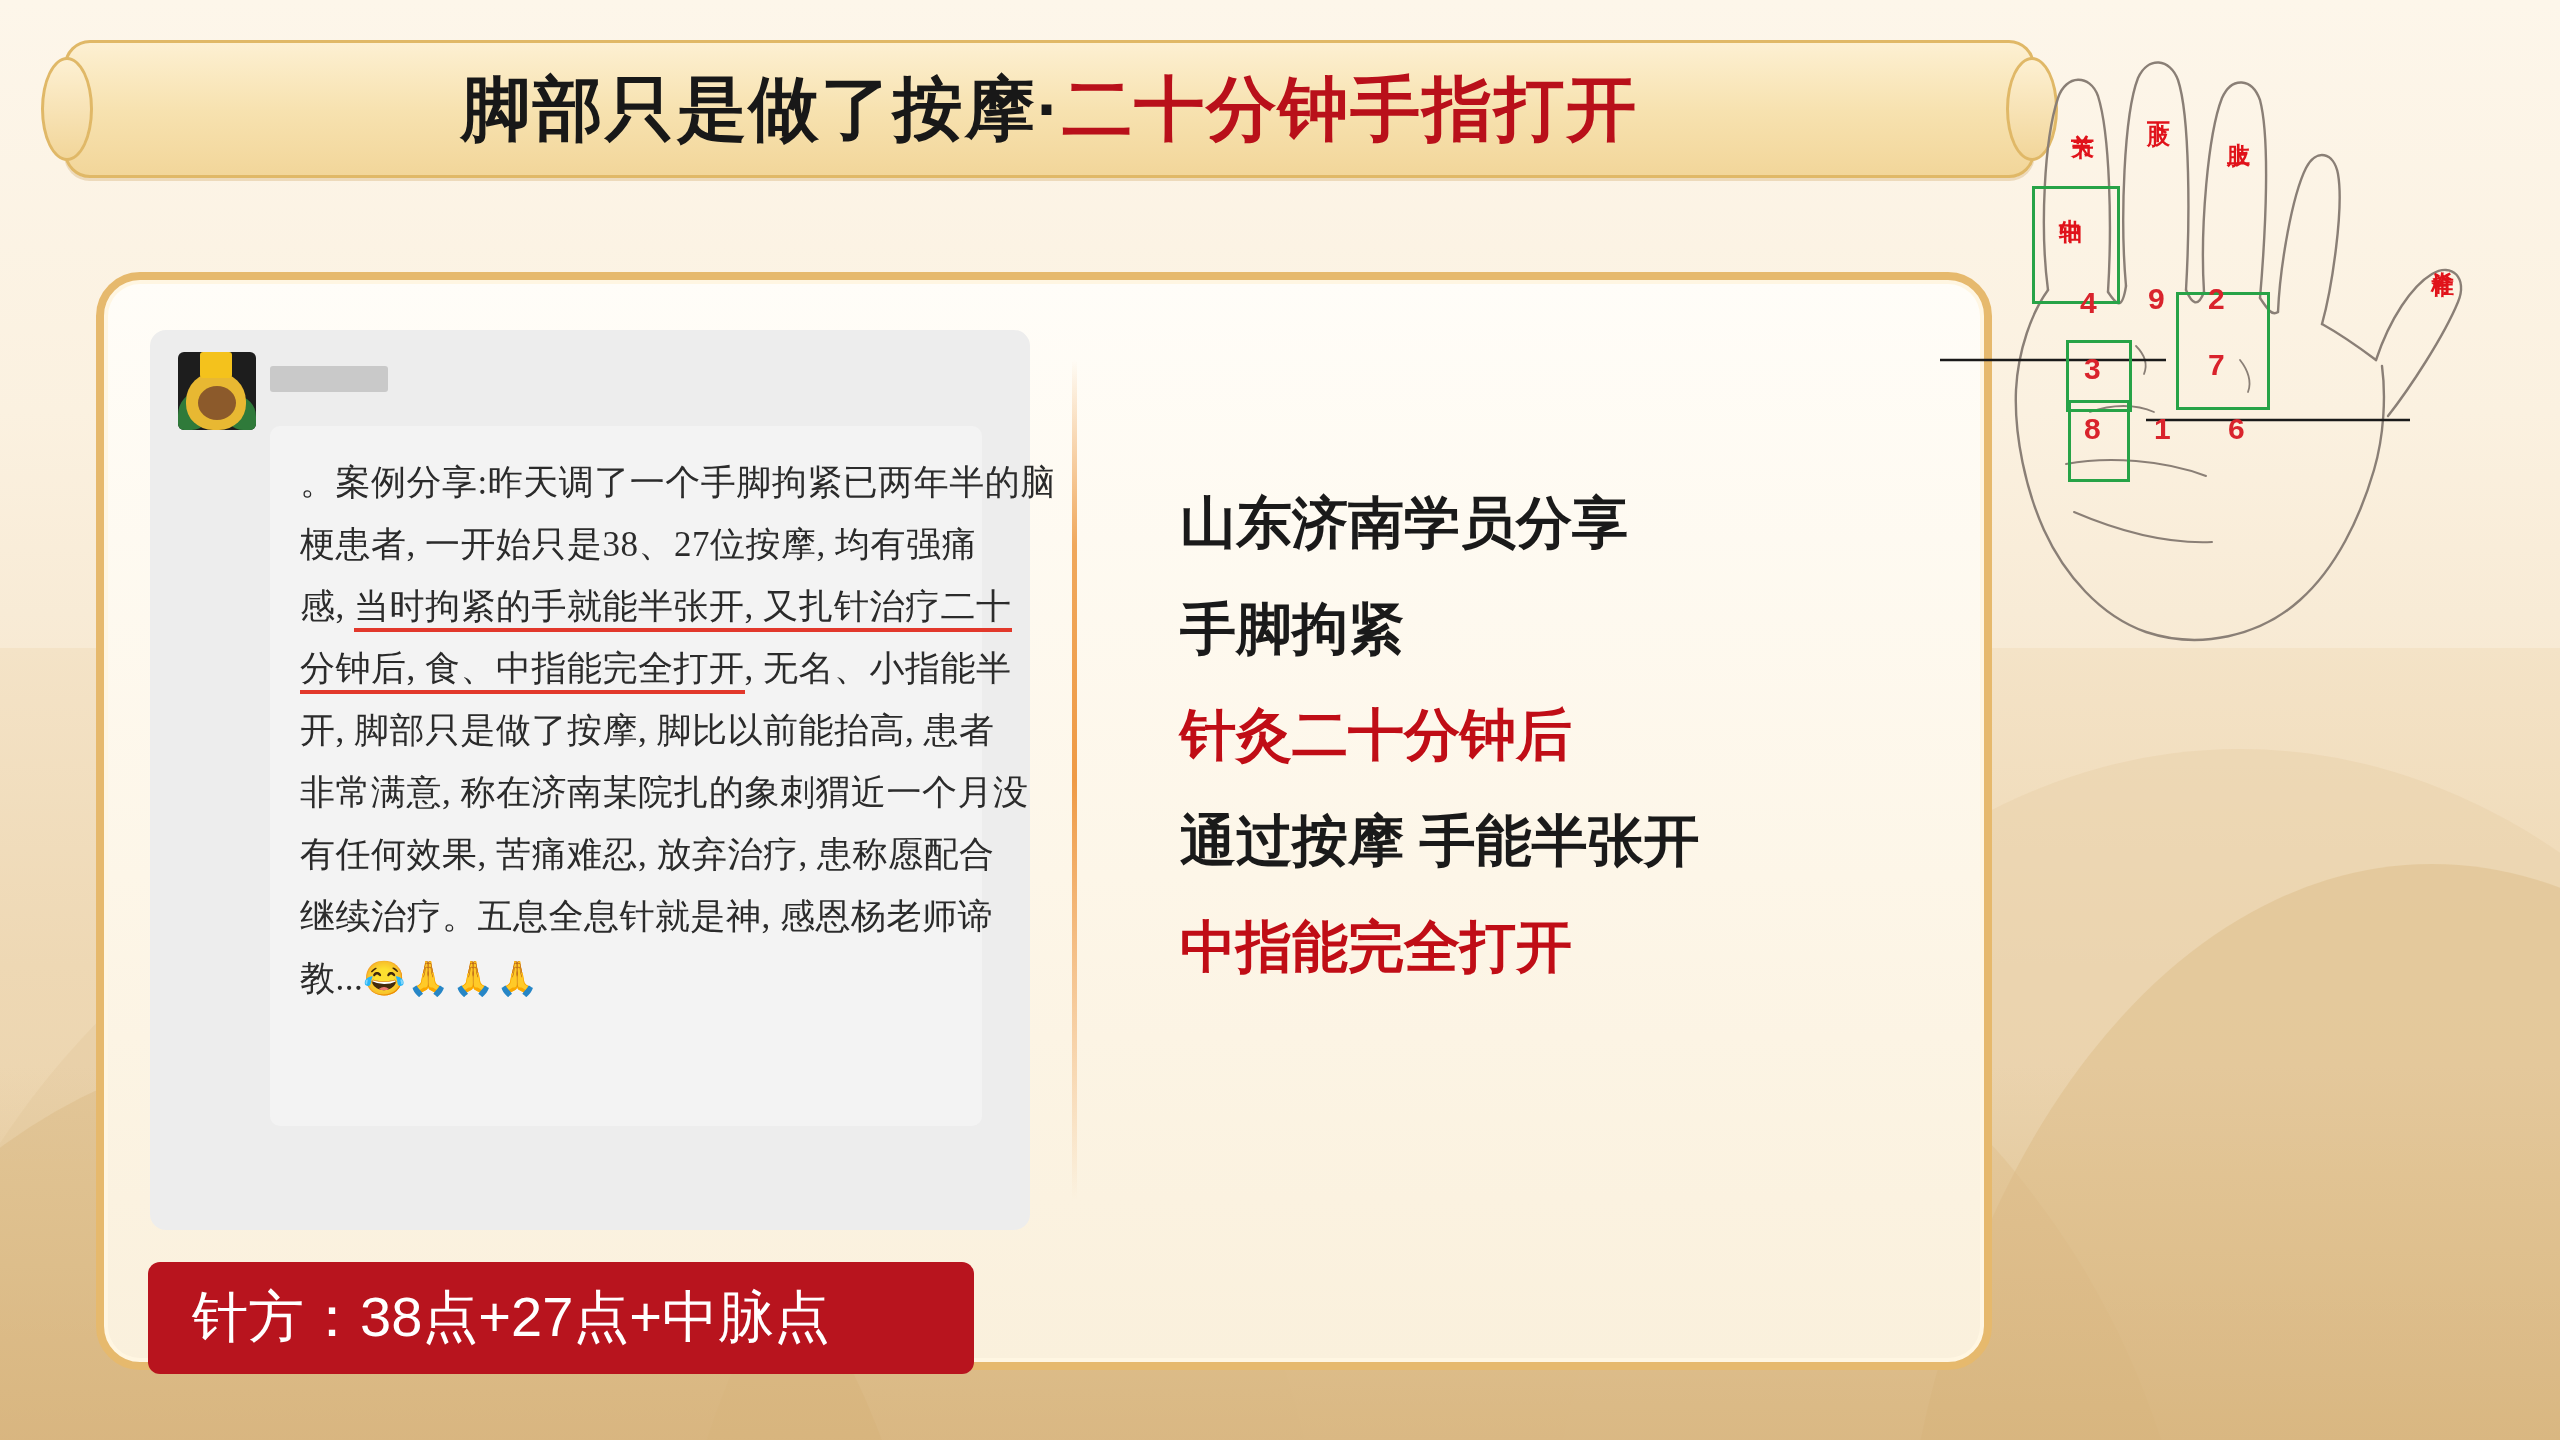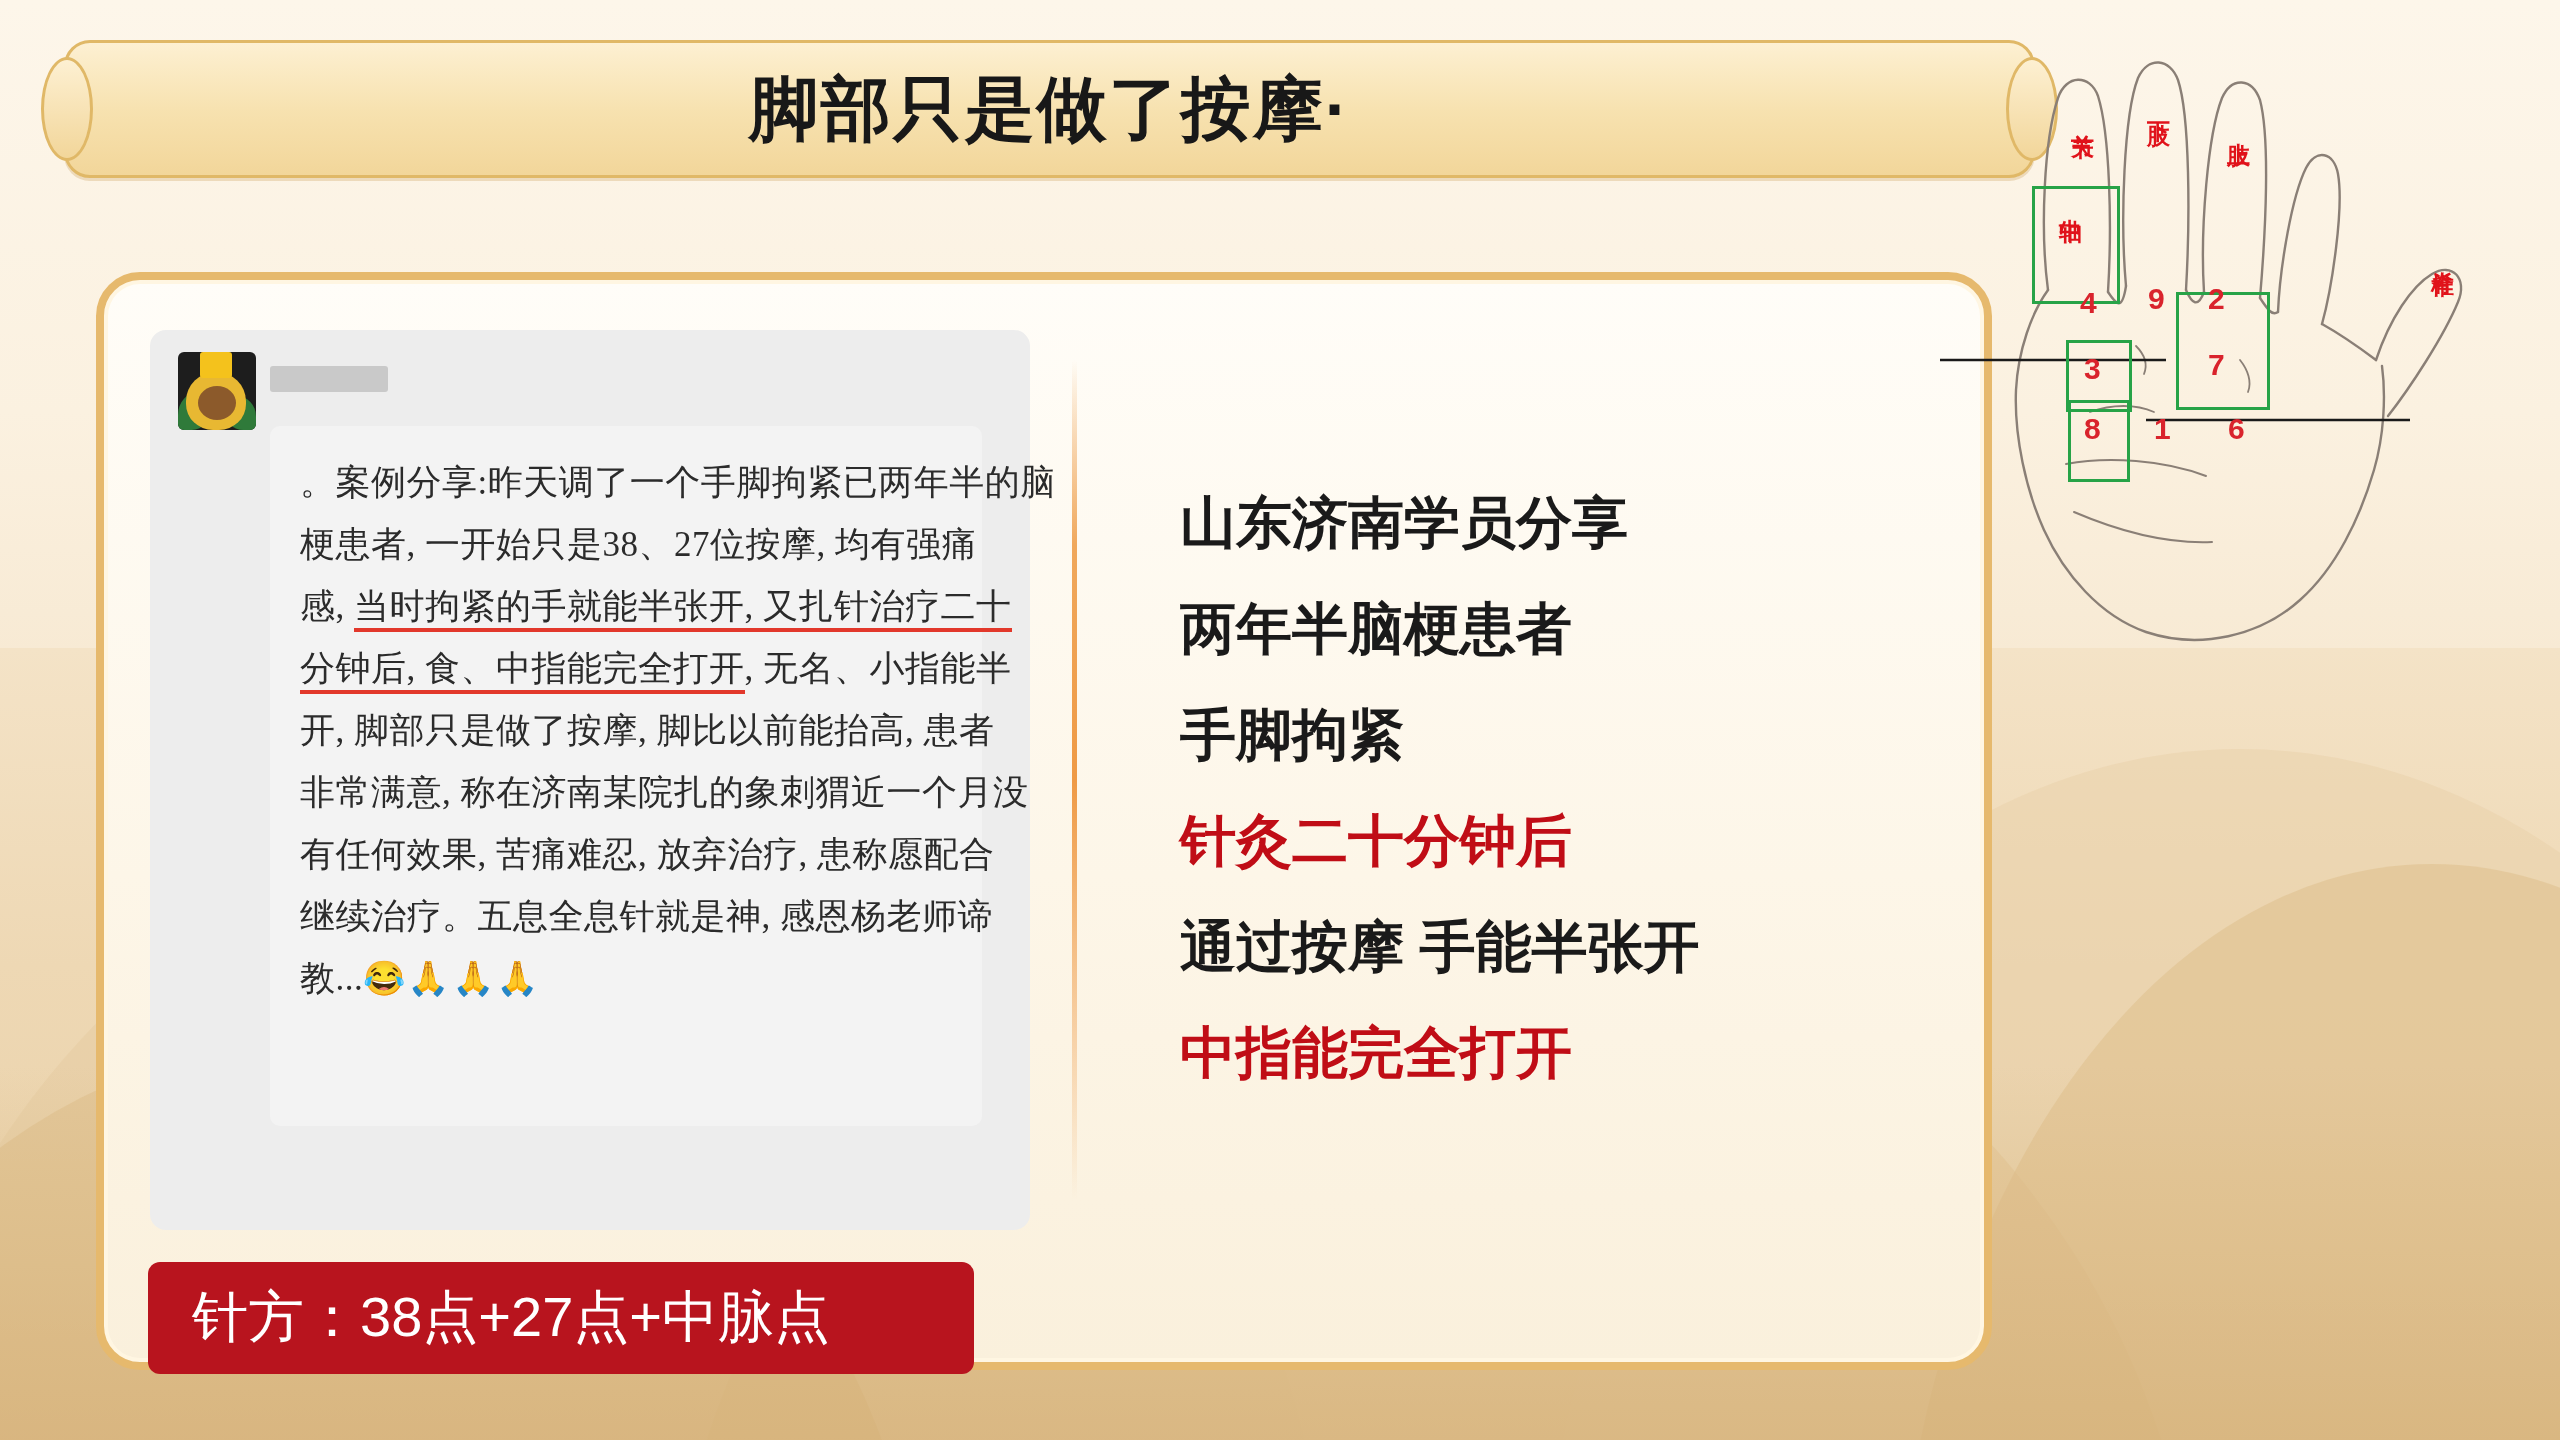--- a/index.html
+++ b/index.html
@@ -111,20 +111,21 @@
   <div class="dune dune1"></div>
   <div class="dune dune3"></div>
   <div class="dune dune2"></div>
   <div class="dune dune4"></div>
   <div class="dune dune5"></div>
   <div class="ridge"></div>
 </div>
 
 <div id="title-banner">
   <span class="title-text t-dark">脚部只是做了按摩·</span>
+    <span class="title-text t-red">二十分钟手指打开</span>
 </div>
 
 <div id="content-frame"></div>
 
 <div id="wechat-card">
   <div id="avatar">
     <div class="av-leaf"></div>
     <div class="av-leaf2"></div>
     <div class="av-body"></div>
     <div class="av-top"></div>
@@ -142,21 +143,20 @@
     <div class="line">有任何效果, 苦痛难忍, 放弃治疗, 患称愿配合</div>
     <div class="line">继续治疗。五息全息针就是神, 感恩杨老师谛</div>
     <div class="line"><span>教...</span><span class="emoji">😂🙏🙏🙏</span></div>
   </div>
 </div>
 
 <div id="divider"></div>
 
 <div id="bullets">
   <div class="b-line">山东济南学员分享</div>
-  <div class="b-line">两年半脑梗患者</div>
   <div class="b-line">手脚拘紧</div>
   <div class="b-line red">针灸二十分钟后</div>
   <div class="b-line">通过按摩  手能半张开</div>
   <div class="b-line red">中指能完全打开</div>
 </div>
 
 <div id="prescription">
   <span>针方：38点+27点+中脉点</span>
 </div>
 

